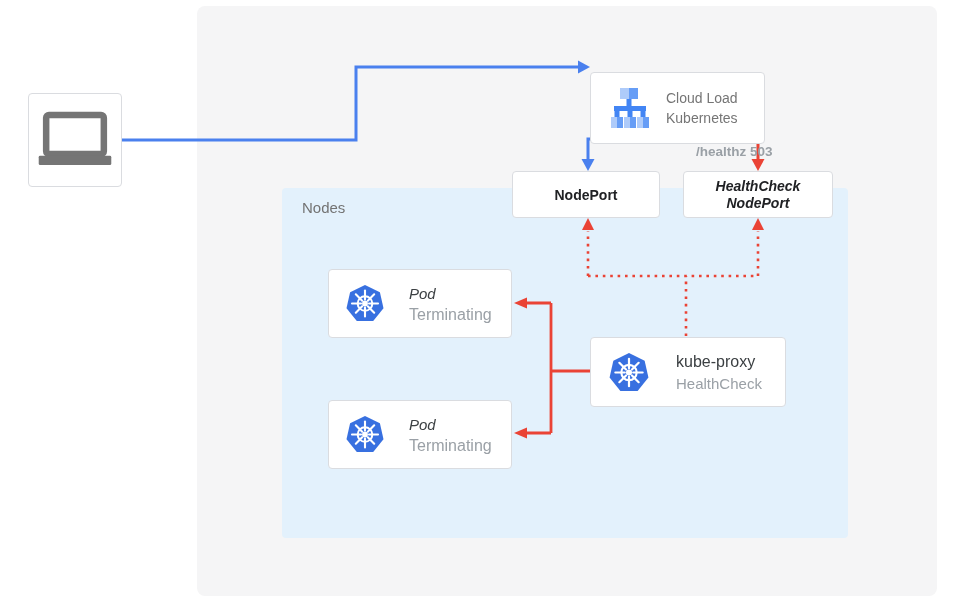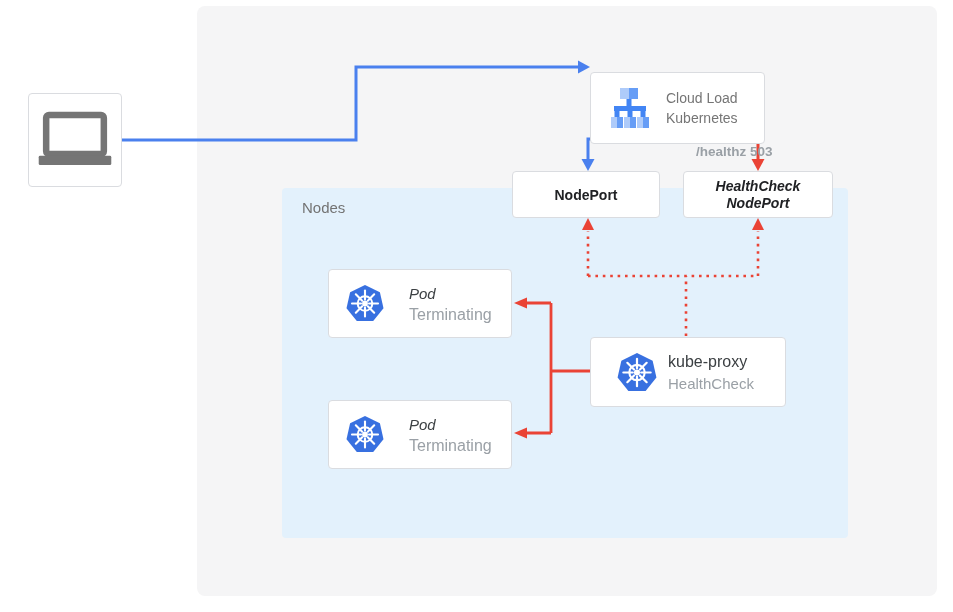--- a/index.html
+++ b/index.html
@@ -26,21 +26,21 @@
     position:absolute;background:#ffffff;border:1px solid #dadce0;
     border-radius:4px;box-sizing:border-box;z-index:3;
     display:flex;align-items:center;
   }
   .card-client{left:28px;top:93px;width:94px;height:94px;justify-content:center;}
   .card-clb{left:590px;top:28px;width:175px;height:72px;padding-left:16px;gap:15px;margin-top:44px;}
   .card-nodeport{left:512px;top:171px;width:148px;height:47px;justify-content:center;}
   .card-hcnp{left:683px;top:171px;width:150px;height:47px;justify-content:center;text-align:center;}
   .card-pod1{left:328px;top:269px;width:184px;height:69px;padding-left:16px;gap:24px;}
   .card-pod2{left:328px;top:400px;width:184px;height:69px;padding-left:16px;gap:24px;}
-  .card-kproxy{left:590px;top:337px;width:196px;height:70px;padding-left:25px;gap:10px;}
+  .card-kproxy{left:590px;top:337px;width:196px;height:70px;padding-left:17px;gap:26px;}
   .clb-text{font-size:14px;line-height:20px;color:#757575;}
   .port-label{font-size:14px;font-weight:bold;color:#202124;}
   .hcnp-label{font-size:14px;font-weight:bold;color:#202124;line-height:17px;font-style:italic;}
   .node-title{font-size:15px;line-height:21px;color:#3c4043;font-style:italic;}
   .node-sub{font-size:16px;line-height:21px;color:#9aa0a6;}
   .kp-title{font-size:16px;line-height:22px;color:#3c4043;}
   .kp-sub{font-size:15px;line-height:21px;color:#9aa0a6;}
   .healthz{
     position:absolute;left:696px;top:108px;z-index:4;
     font-size:13.5px;font-weight:bold;color:#9aa0a6;margin-top:36px;

